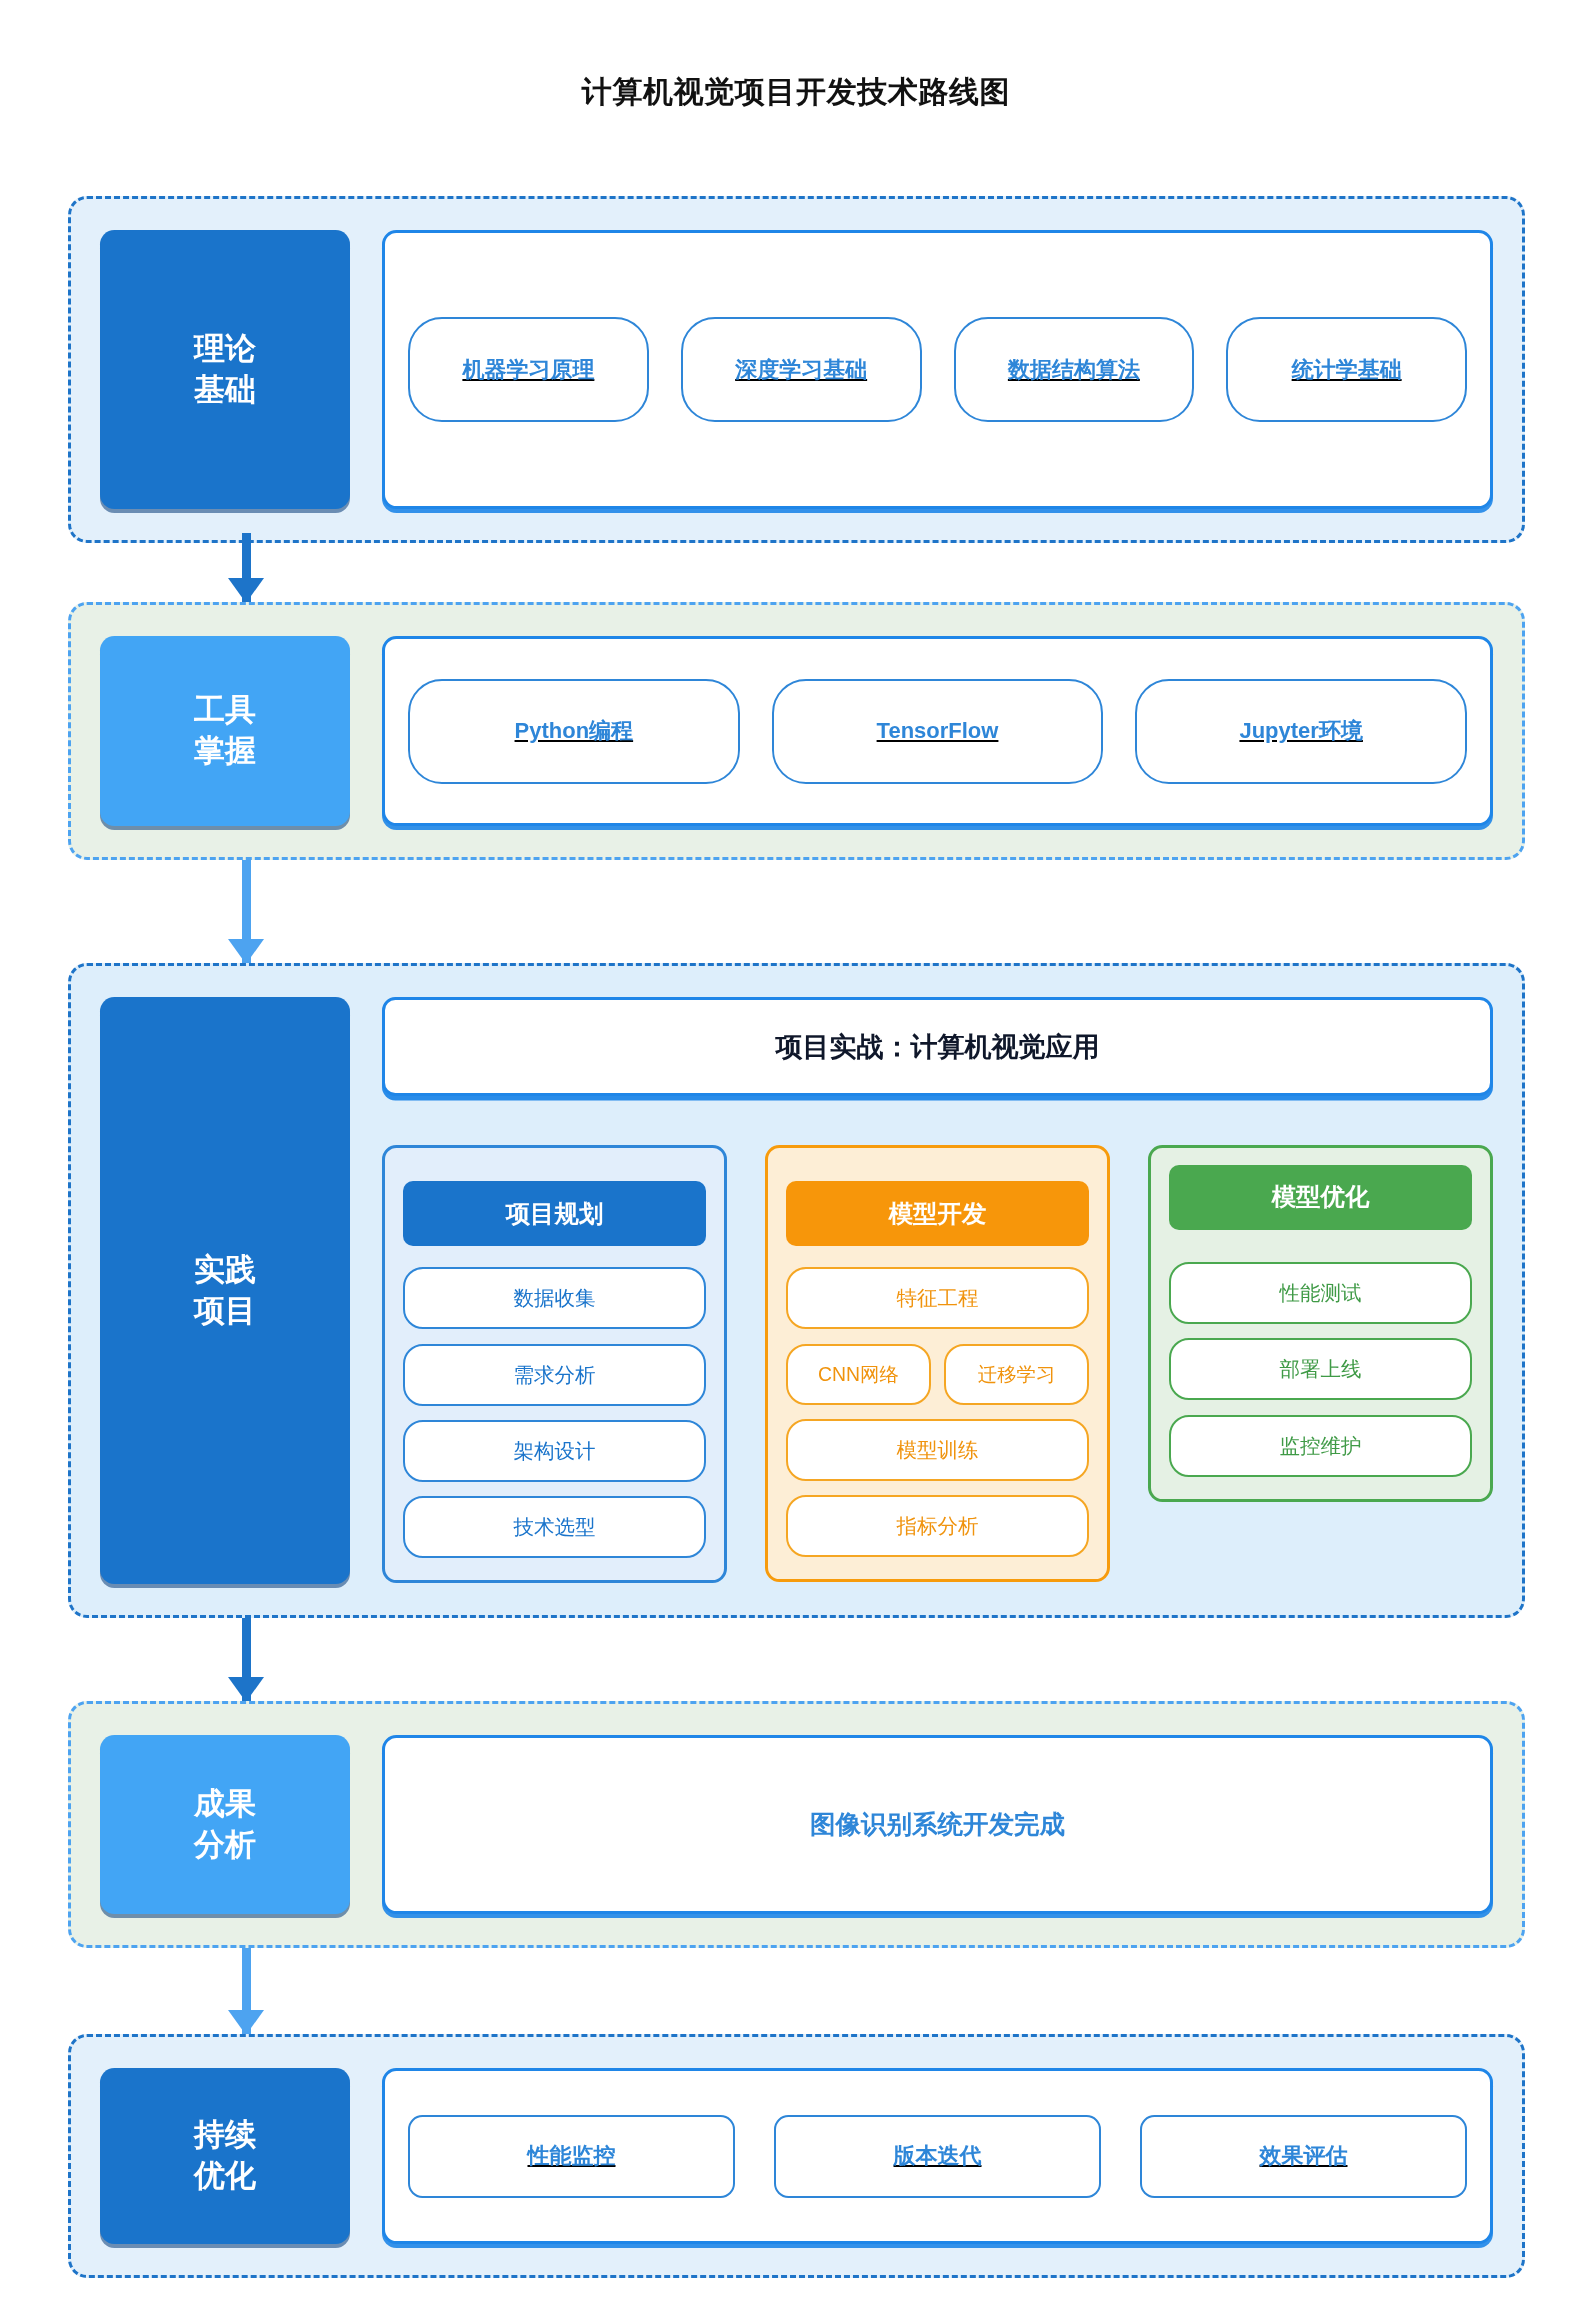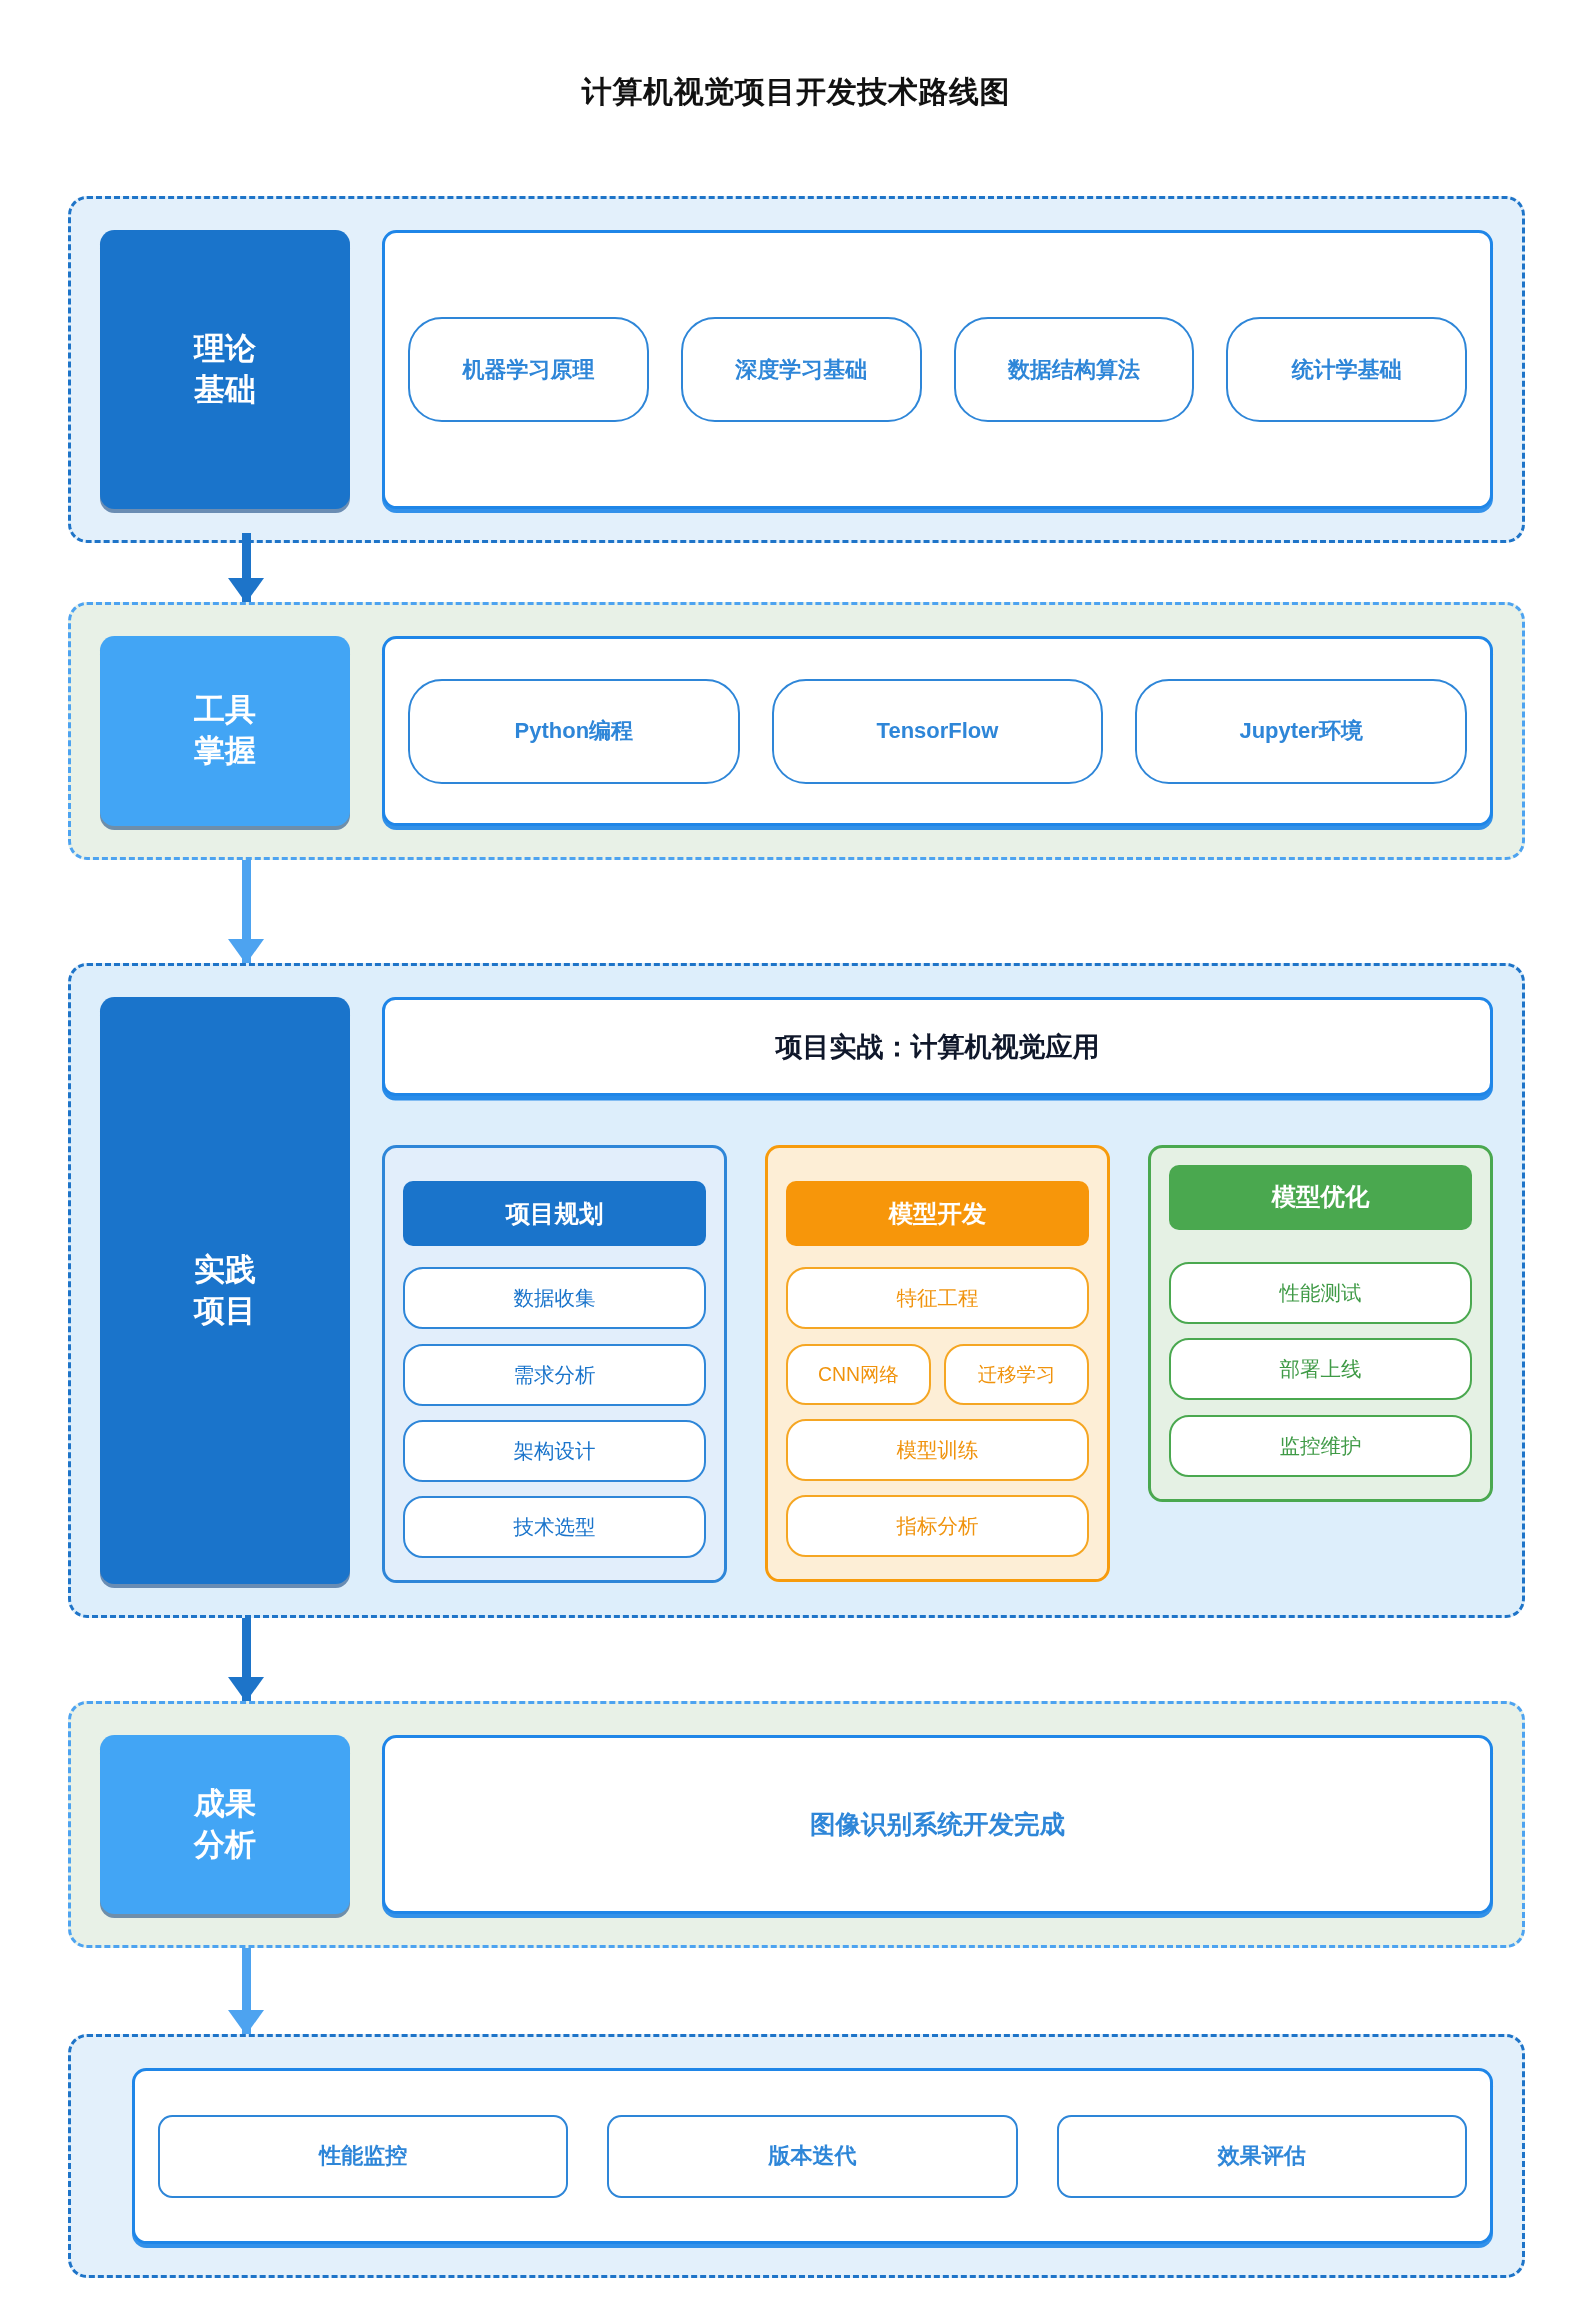--- a/index.html
+++ b/index.html
@@ -88,20 +88,21 @@
     box-shadow: 0 3.9px 0 rgba(31, 134, 232, 0.9);
   }
 
   
   .pill-row {
     display: flex;
     width: 100%;
     gap: 32px;
     align-items: stretch;
     justify-content: space-between;
+    text-decoration: underline;
   }
   .pill {
     flex: 1 1 0;
     background: #ffffff;
     border: 2.2px solid #2e86d8;
     border-radius: 34px;
     display: flex;
     align-items: center;
     justify-content: center;
     color: #2e86d8;
@@ -337,20 +338,24 @@
     </div>
   </div>
 
   <div class="arrow" style="top:1948px; height:86px;">
     <div class="shaft" style="background:#4da3f0;"></div>
     <div class="head" style="border-top:25.5px solid #4da3f0;"></div>
   </div>
 
   <div class="stage" id="stage-optimize" style="top:2034px; height:244px; background:#e3f0fb; border-color:#1e74c8;">
     <div class="stage-inner">
+      <div class="stage-label" style="background:#1a74cb;">
+        <span>持续</span>
+        <span>优化</span>
+      </div>
       <div class="stage-content">
         <div class="pill-row" style="gap:39px;">
           <div class="pill" style="border-radius:14.4px; min-height:83px; padding:22px 5.5px;">性能监控</div>
           <div class="pill" style="border-radius:14.4px; min-height:83px; padding:22px 5.5px;">版本迭代</div>
           <div class="pill" style="border-radius:14.4px; min-height:83px; padding:22px 5.5px;">效果评估</div>
         </div>
       </div>
     </div>
   </div>
 

